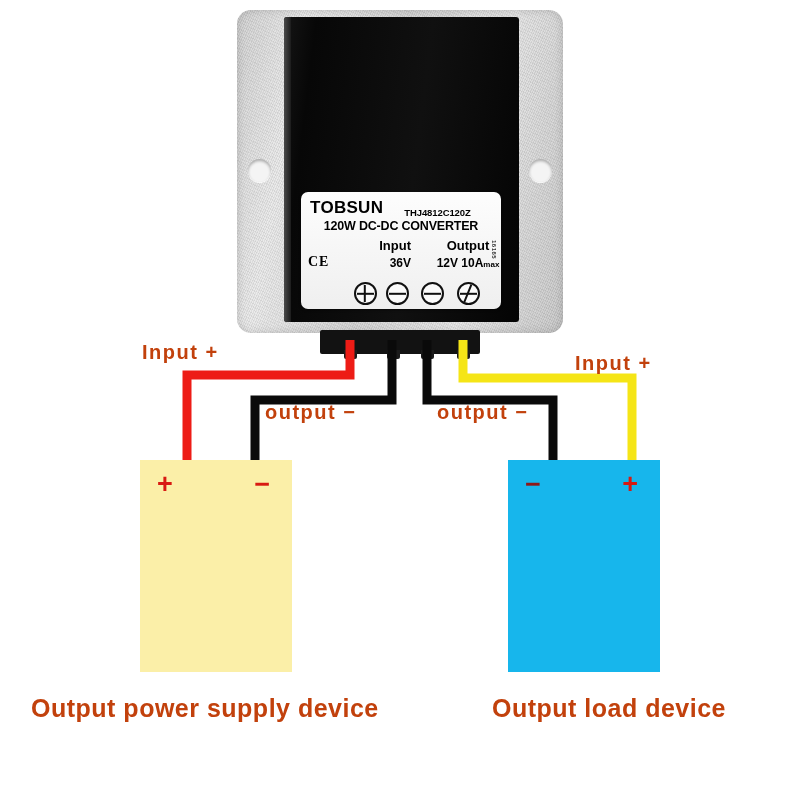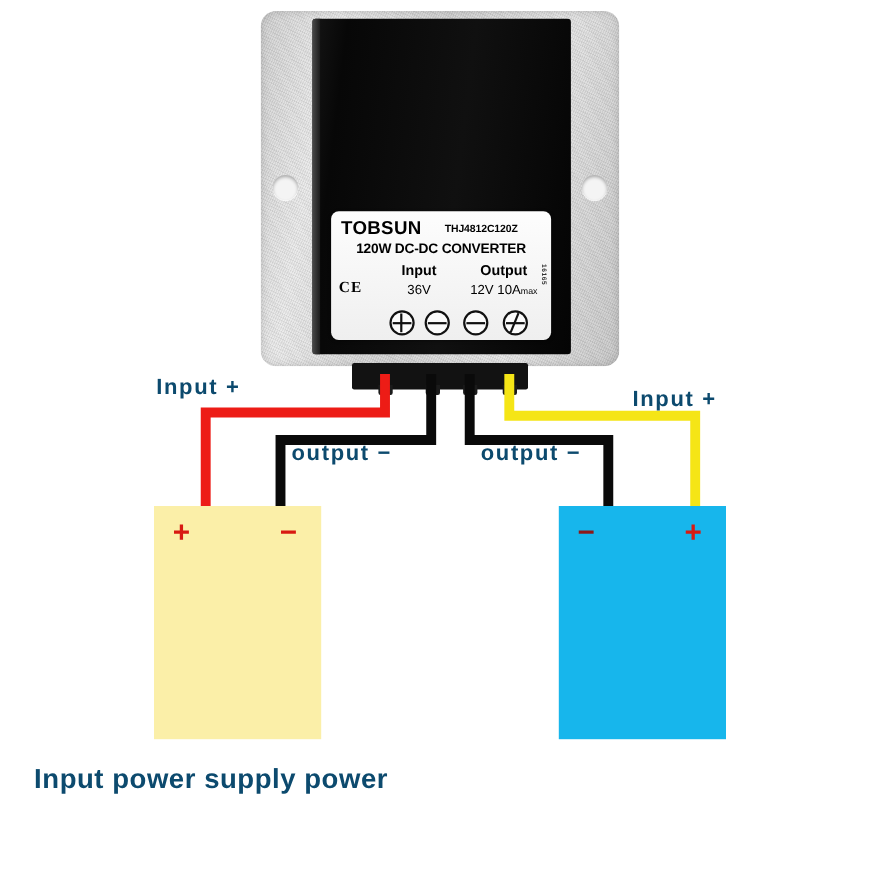--- a/index.html
+++ b/index.html
@@ -76,21 +76,21 @@
     height: 117px;
     background: linear-gradient(180deg, #fdfdfd, #efefef);
     border-radius: 7px;
     box-shadow: 0 1px 3px rgba(0,0,0,0.4);
     color: #000;
   }
   .lbl-row1 {
     position: absolute;
     left: 0; right: 0; top: 6px;
     display: flex;
-    align-items: center;
+    align-items: flex-end;
     padding: 0 9px;
   }
   .brand {
     font-size: 17px;
     font-weight: bold;
     letter-spacing: 0.3px;
     font-family: "Liberation Sans", sans-serif;
   }
   .model {
     font-size: 9.5px;
@@ -124,29 +124,29 @@
     font-weight: bold;
     writing-mode: vertical-rl;
     letter-spacing: 0.5px;
     color: #333;
   }
   .port {
     position: absolute;
     top: 46px;
     text-align: center;
   }
-  .port.input  { left: 50px;  width: 60px; }
-  .port.output { left: 121px; width: 72px; }
+  .port.input  { left: 50px;  width: 60px; text-align: right; }
+  .port.output { left: 131px; width: 72px; }
   .port-name {
     font-size: 13px;
     font-weight: bold;
   }
   .port-val {
     font-size: 12px;
-    font-weight: normal;
+    font-weight: bold;
     margin-top: 3px;
     white-space: nowrap;
   }
   .port-val .amax {
     font-size: 8px;
     vertical-align: baseline;
   }
   .terminals {
     position: absolute;
     top: 90px;
@@ -243,21 +243,21 @@
   .polarity.p-left  { left: 17px; }
   .polarity.p-right { right: 22px; }
   .pol-red  { color: #d81a12; }
   .pol-dark { color: #8e1818; }
 
   
   .callout {
     position: absolute;
     font-family: "Liberation Sans", sans-serif;
     font-weight: bold;
-    color: #0c4a6e;
+    color: #c2410c;
     white-space: nowrap;
   }
   .callout.wire-label {
     font-size: 20px;
     letter-spacing: 1.5px;
   }
   #label-input-left  { left: 142px; top: 341px; }
   #label-input-right { left: 575px; top: 352px; }
   #label-output-left { left: 265px; top: 401px; }
   #label-output-right{ left: 437px; top: 401px; }
@@ -337,15 +337,16 @@
   <div class="device-box" id="supply-box">
     <span class="polarity p-left pol-red">+</span>
     <span class="polarity p-right pol-red">−</span>
   </div>
 
   <div class="device-box" id="load-box">
     <span class="polarity p-left pol-dark">−</span>
     <span class="polarity p-right pol-red">+</span>
   </div>
 
-  <div class="callout device-caption" id="caption-supply">Input power supply power</div>
+  <div class="callout device-caption" id="caption-supply">Output power supply device</div>
+  <div class="callout device-caption" id="caption-load">Output load device</div>
 
 </div>
 
 </body></html>

